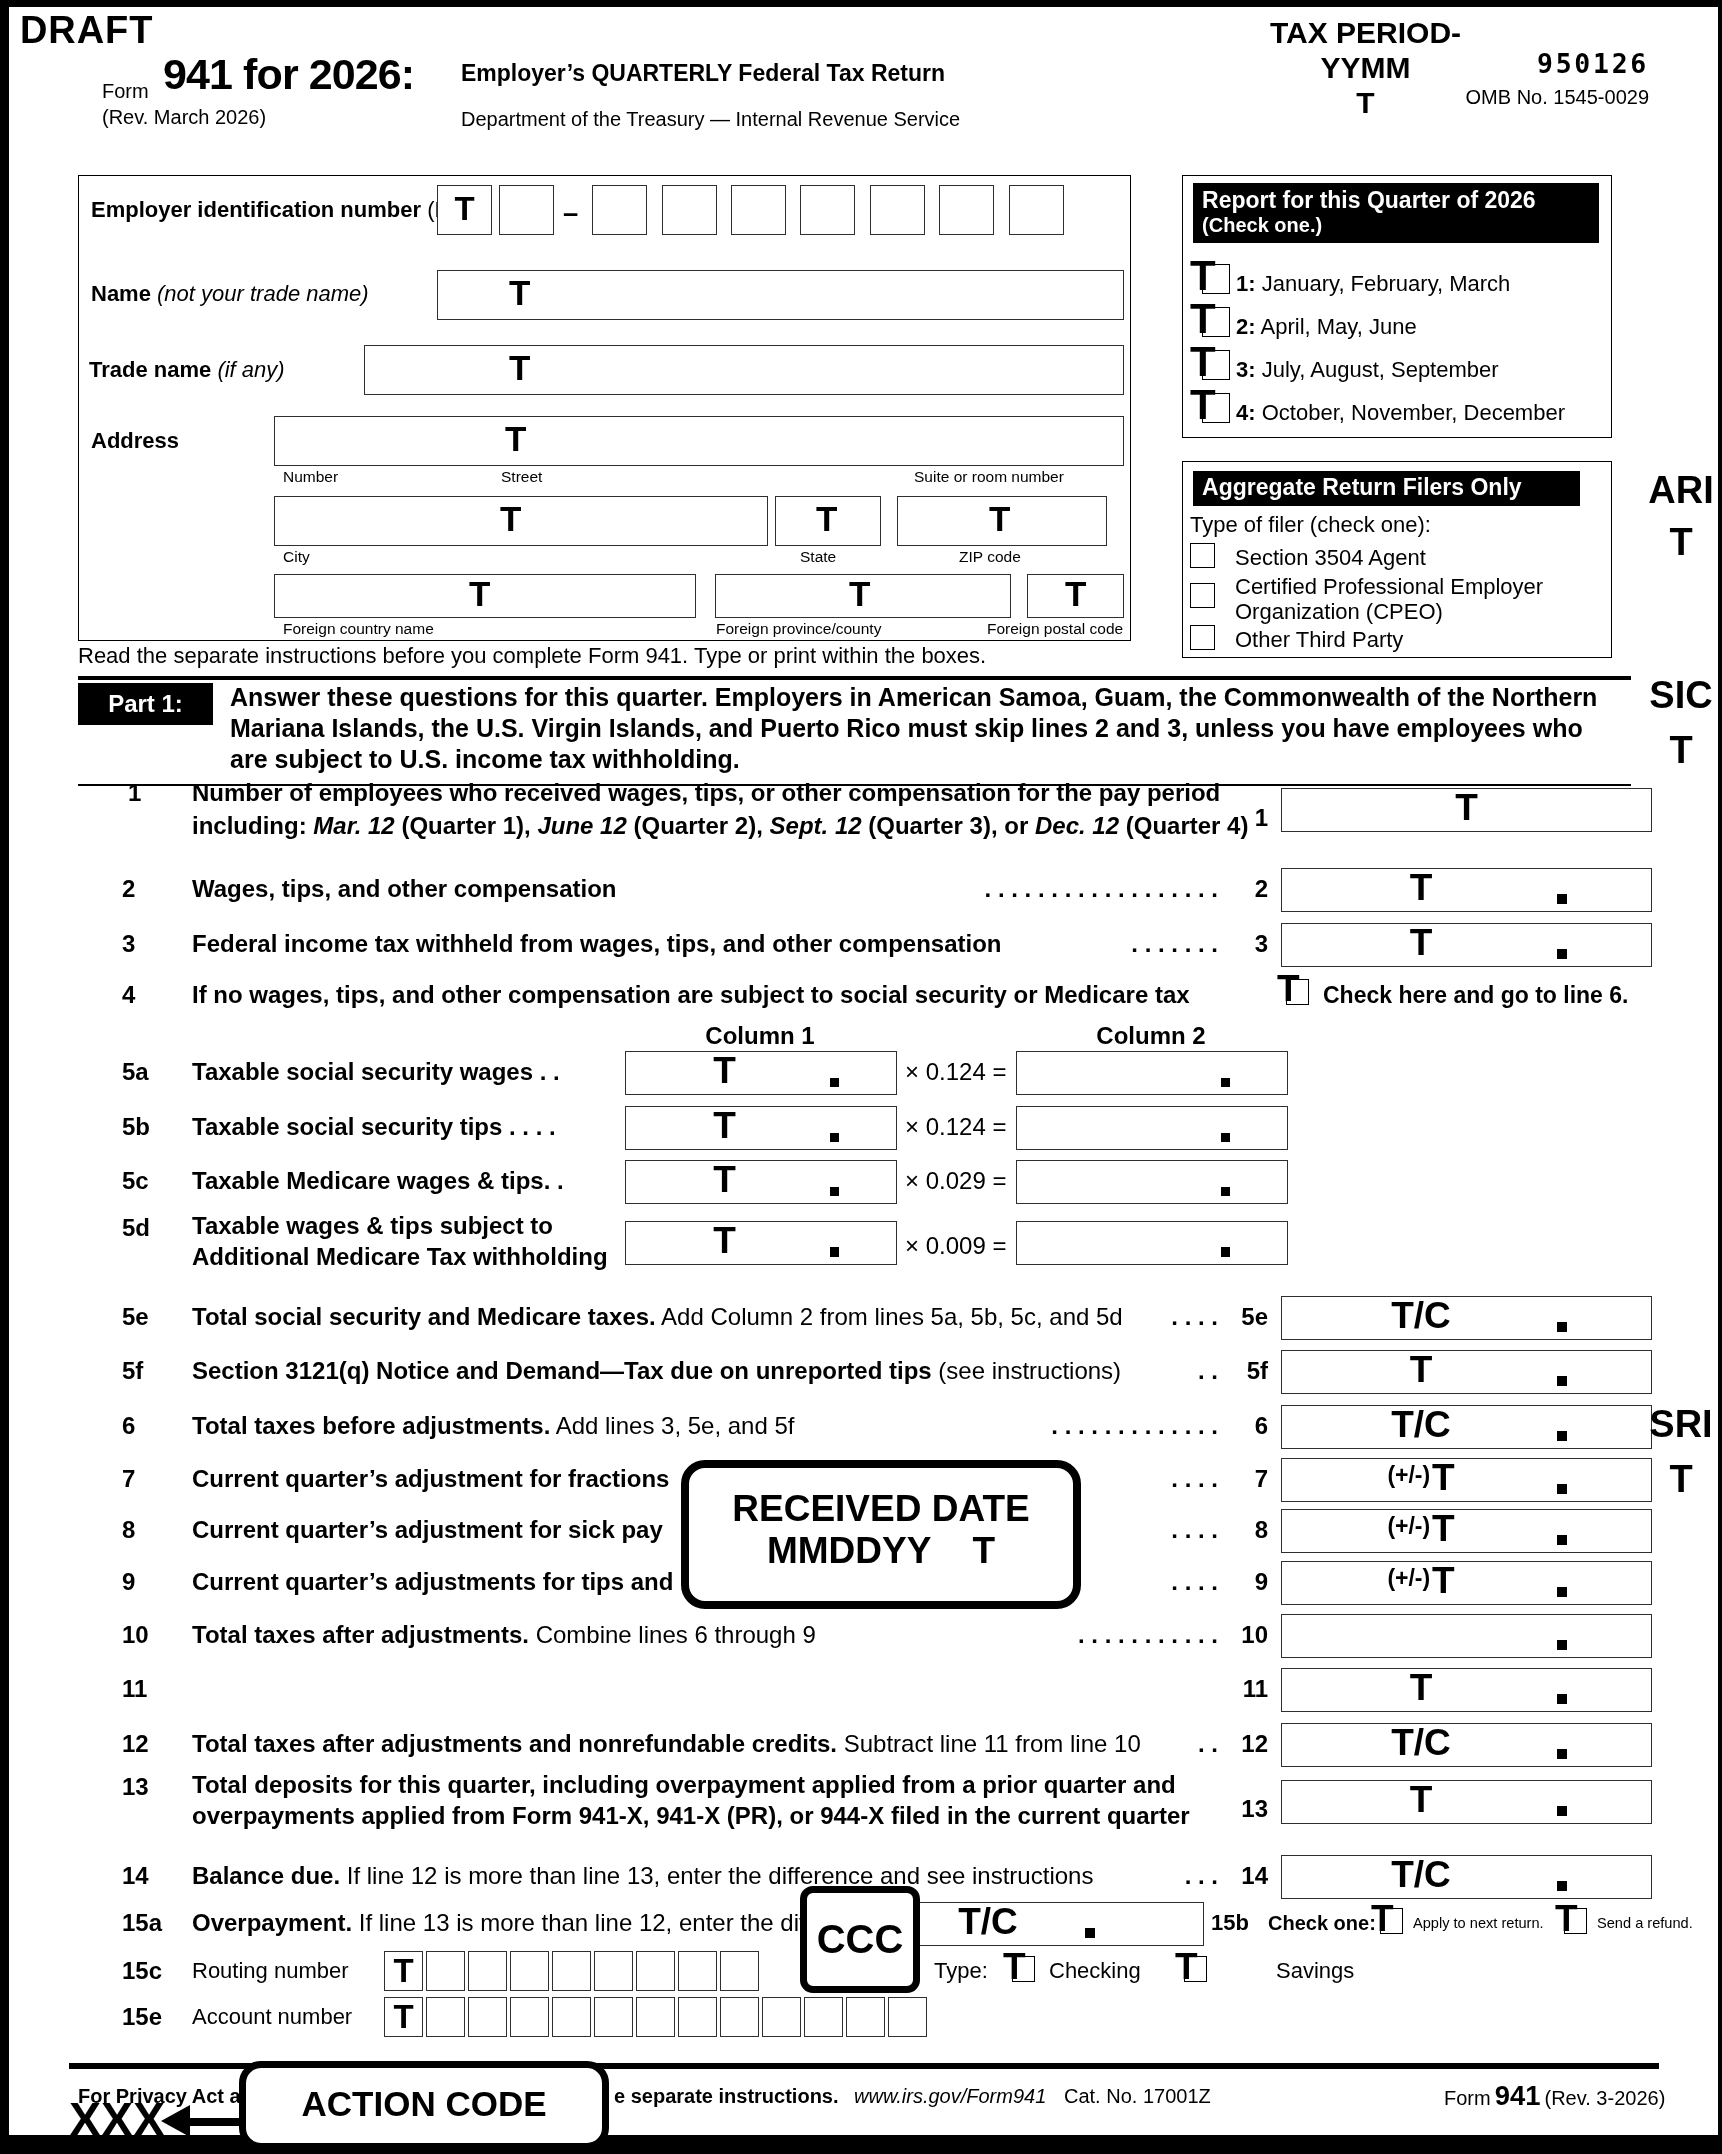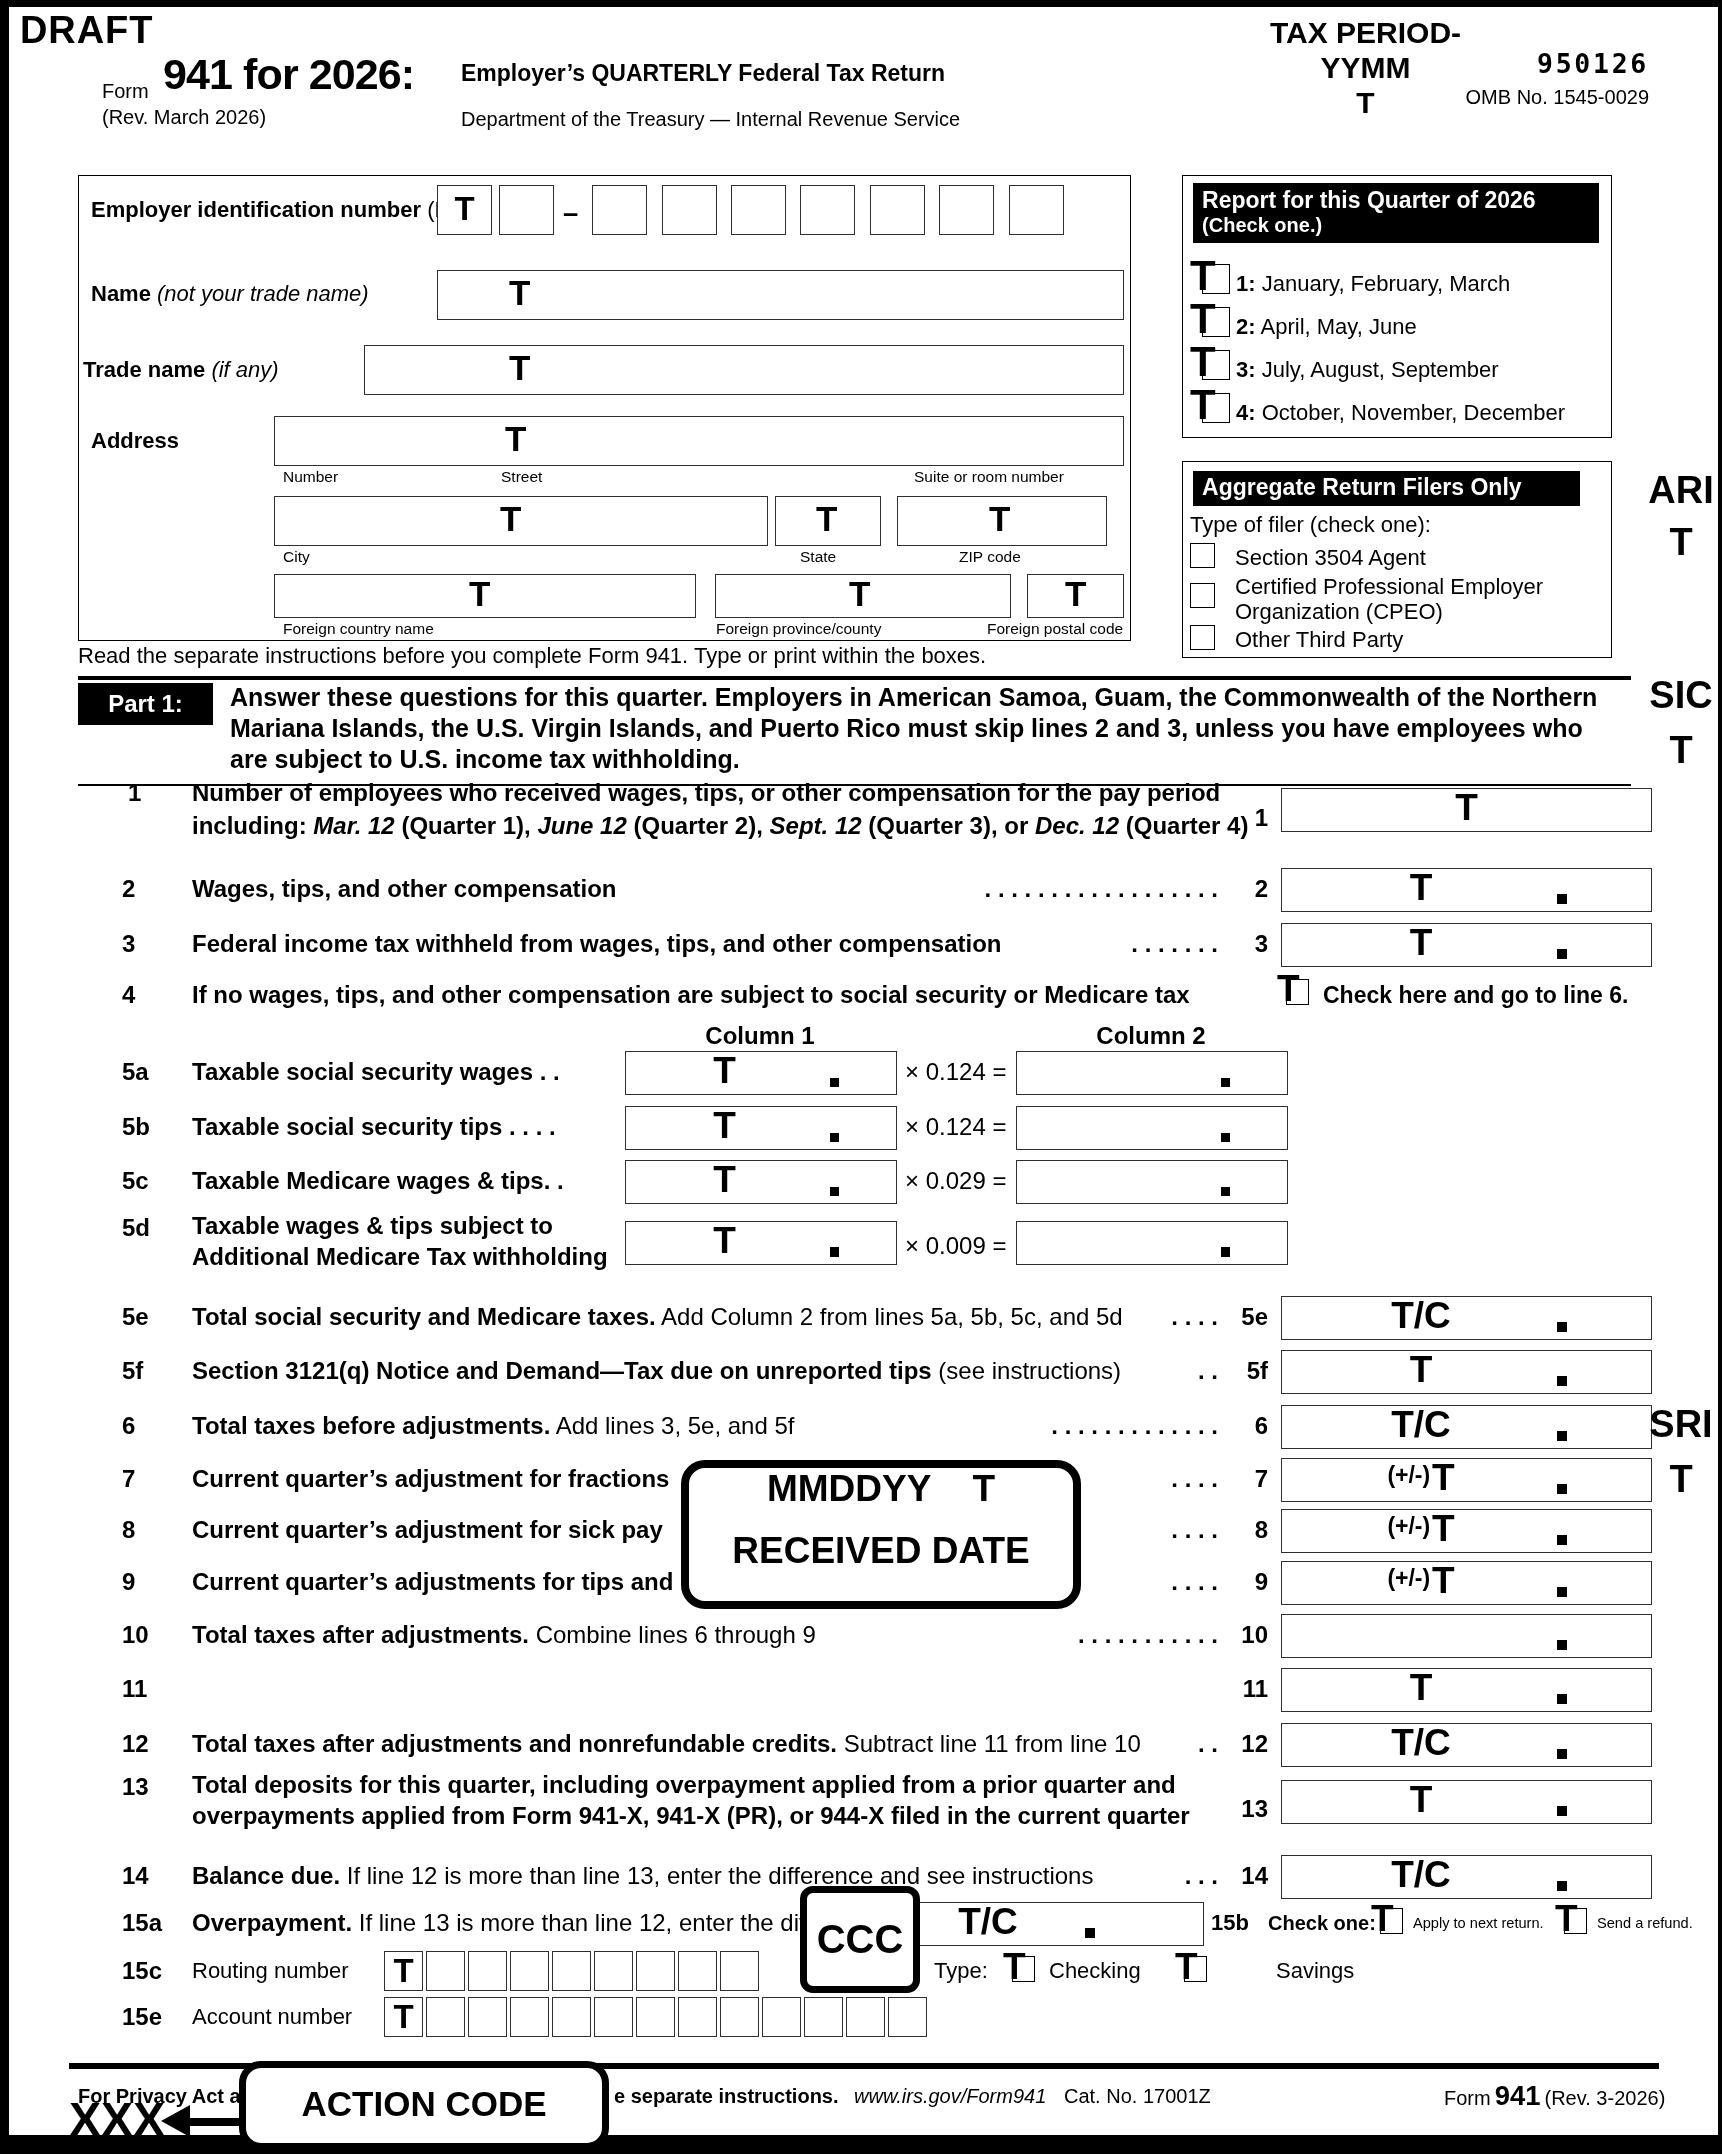--- a/index.html
+++ b/index.html
@@ -96,21 +96,21 @@
   <div class="cell" style="left:1009px;top:185px;width:53px;height:48px"></div>
 
   <div class="abs f24 nw" style="left:91px;top:281px">
     <span class="b">Name</span>
     <span class="i">(not your trade name)</span>
   </div>
   <div class="inbox" style="left:437px;top:270px;width:685px;height:48px">
     <span class="tv" style="left:71px">T</span>
   </div>
 
-  <div class="abs f24 nw" style="left:83px;top:357px">
+  <div class="abs f24 nw" style="left:89px;top:357px">
     <span class="b">Trade name</span>
     <span class="i">(if any)</span>
   </div>
   <div class="inbox" style="left:364px;top:345px;width:758px;height:48px">
     <span class="tv" style="left:144px">T</span>
   </div>
 
   <div class="abs f24 b" style="left:91px;top:428px">Address</div>
   <div class="inbox" style="left:274px;top:416px;width:848px;height:48px">
     <span class="tv" style="left:230px">T</span>
@@ -365,22 +365,22 @@
     <span class="ltext b">Current quarter’s adjustments for tips and</span>
     <span class="dots">. . . .</span>
     <span class="enum">9</span>
     <div class="amtbox">
       <span class="amtval"><span class="pmx">(+/-)</span><span>T</span></span>
       <span class="amtdot"></span>
     </div>
   </div>
 
   <div class="stamp" style="left:681px;top:1460px;width:384px;height:133px">
+    <div class="b" style="font-size:37px;margin-top:20px">RECEIVED DATE</div>
     <div class="b" style="font-size:37px"><span>MMDDYY</span><span style="margin-left:41px">T</span></div>
-    <div class="b" style="font-size:37px;margin-top:20px">RECEIVED DATE</div>
   </div>
 
   <div class="row" style="top:1614px">
     <span class="lnum">10</span>
     <span class="ltext"><span class="b">Total taxes after adjustments.</span> <span>Combine lines 6 through 9</span></span>
     <span class="dots">. . . . . . . . . . .</span>
     <span class="enum">10</span>
     <div class="amtbox">
       <span class="amtdot"></span>
     </div>

